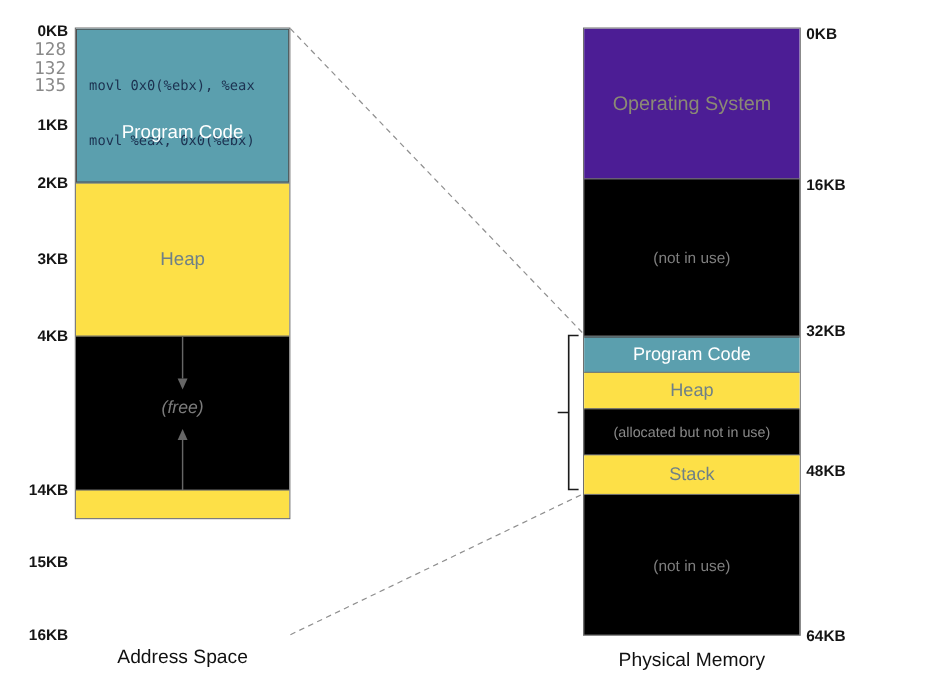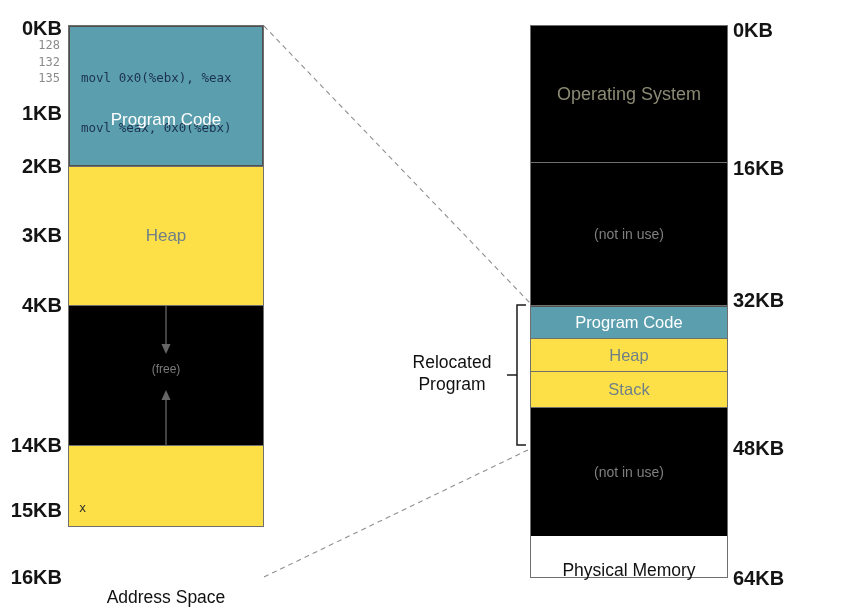--- a/index.html
+++ b/index.html
@@ -2,39 +2,39 @@
 <html><head>
 <meta charset="utf-8">
 <style>
   html,body { margin:0; padding:0; background:#ffffff; }
   .canvas {
     position:relative; width:841px; height:613px; background:#ffffff;
     font-family:"Liberation Sans", sans-serif; overflow:hidden;
   }
 
   
-  .tick { position:absolute; font-size:20px; font-weight:600; color:#141414; line-height:20px; }
+  .tick { position:absolute; font-size:14px; font-weight:600; color:#141414; line-height:20px; }
   .tick-l { left:0; width:62px; text-align:right; }
   .tick-r { left:733px; width:80px; text-align:left; }
 
   .lineno {
     position:absolute; left:0; width:60px; text-align:right;
-    font-family:"DejaVu Sans Mono", monospace; font-size:12px; color:#8a8a8a; line-height:14px;
+    font-family:"DejaVu Sans Mono", monospace; font-size:16px; color:#8a8a8a; line-height:14px;
   }
 
   
   .box { position:absolute; box-sizing:border-box; border:1px solid #6f6f6f; overflow:hidden; }
-  .aspace { left:68px; top:25px; width:196px; height:502px; }
+  .aspace { left:68px; top:25px; width:196px; height:447px; }
   .pmem  { left:530px; top:25px; width:198px; height:553px; }
 
   .blk { position:relative; box-sizing:border-box; border-bottom:1px solid #6f6f6f; }
   .teal { background:#5b9fae; }
   .lblue { background:#fde047; }
   .white-bg { background:#000000; }
-  .tan { background:#000000; }
+  .tan { background:#4c1d95; }
 
   .l-pc   { height:141px; box-shadow: inset 0 0 0 1px #4f4f4f; }
   .l-heap { height:139px; }
   .l-free { height:140px; }
   .l-stack{ height:133px; border-bottom:none; }
 
   .blk-label { position:absolute; left:0; right:0; text-align:center; }
   .lab-white { color:#ffffff; font-size:17px; }
   .lab-gray  { color:#6f8087; font-size:17px; }
 
@@ -43,36 +43,36 @@
     font-family:"DejaVu Sans Mono", monospace; font-size:12.5px; line-height:16.5px;
     color:#1c3150; white-space:pre;
   }
 
   .xmark {
     position:absolute; left:10px; top:55px;
     font-family:"DejaVu Sans Mono", monospace; font-size:12px; color:#2e2e2e;
   }
 
   .free-label { position:absolute; left:0; right:0; top:56px; text-align:center;
-    color:#7b7b7b; font-size:12px; }
+    color:#7b7b7b; font-size:16px;font-style:italic; }
 
   
   .rblk { display:flex; align-items:center; justify-content:center; box-sizing:border-box;
           border-bottom:1px solid #6f6f6f; }
   .r-os    { height:137px; color:#8b8a74; font-size:18px; }
   .r-niu1  { height:143px; color:#7f7f7f; font-size:14px; }
   .r-pc    { height:33px;  color:#ffffff; font-size:16.5px; border-top:1px solid #525252; }
   .r-heap  { height:33px;  color:#6f8087; font-size:16.5px; }
   .r-alloc { height:42px;  color:#8a8a8a; font-size:13px; }
   .r-stack { height:36px;  color:#6f8087; font-size:16.5px; }
   .r-niu2  { height:128px; color:#7f7f7f; font-size:14px; border-bottom:none; }
 
   .title { position:absolute; text-align:center; font-size:17.5px; font-weight:500; color:#111111; }
   .title-left  { left:68px;  width:196px; top:587px; }
-  .title-right { left:530px; width:198px; top:560px; }
+  .title-right { left:530px; width:198px; top:589px; }
 
   .reloc { position:absolute; left:396px; top:351px; width:112px; text-align:center;
            font-size:17.5px; font-weight:500; color:#111111; line-height:22px; }
 
   svg.abs { position:absolute; pointer-events:none; }
   .overlay { left:0; top:0; }
 </style>
 </head>
 <body>
 
@@ -116,35 +116,32 @@
       <div class="blk-label lab-gray" style="top:78px">Stack</div>
     </div>
   </div>
   <div class="title title-left">Address Space</div>
 
   <div class="box pmem">
     <div class="rblk tan r-os">Operating System</div>
     <div class="rblk white-bg r-niu1">(not in use)</div>
     <div class="rblk teal r-pc">Program Code</div>
     <div class="rblk lblue r-heap">Heap</div>
+    <div class="rblk white-bg r-alloc">(allocated but not in use)</div>
     <div class="rblk lblue r-stack">Stack</div>
     <div class="rblk white-bg r-niu2">(not in use)</div>
   </div>
   <div class="title title-right">Physical Memory</div>
 
   <div class="tick tick-r" style="top:20px">0KB</div>
   <div class="tick tick-r" style="top:158px">16KB</div>
   <div class="tick tick-r" style="top:290px">32KB</div>
-  <div class="tick tick-r" style="top:438px">48KB</div>
+  <div class="tick tick-r" style="top:418px">48KB</div>
   <div class="tick tick-r" style="top:568px">64KB</div>
 
-  <div class="reloc">
-    <div>Relocated</div>
-    <div>Program</div>
-  </div>
   <svg class="abs" style="left:500px;top:298px" width="32" height="155" viewBox="0 0 32 155">
     <polyline points="26,7 17,7 17,147 26,147" fill="none" stroke="#1b1b1b" stroke-width="1.5"></polyline>
     <line x1="7" y1="77" x2="17" y2="77" stroke="#1b1b1b" stroke-width="1.5"></line>
   </svg>
 
   <svg class="abs overlay" width="841" height="613" viewBox="0 0 841 613">
     <line x1="264" y1="26" x2="530" y2="303" stroke="#8f8f8f" stroke-width="1.1" stroke-dasharray="5,4"></line>
     <line x1="264" y1="577" x2="530" y2="449" stroke="#8f8f8f" stroke-width="1.1" stroke-dasharray="5,4"></line>
   </svg>
 

